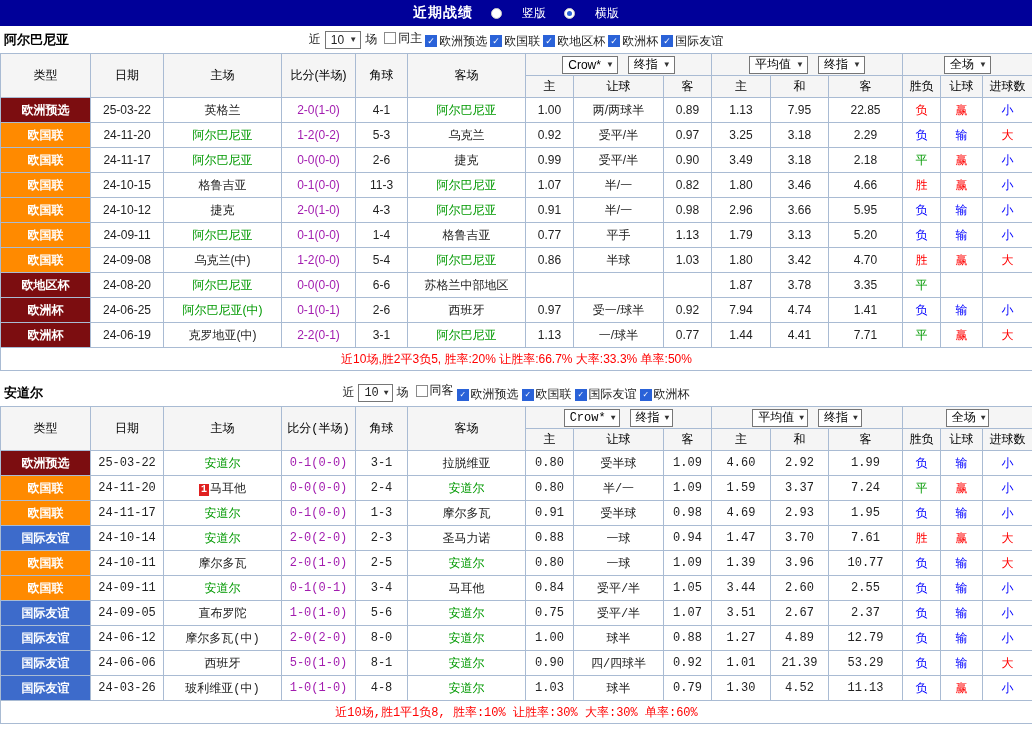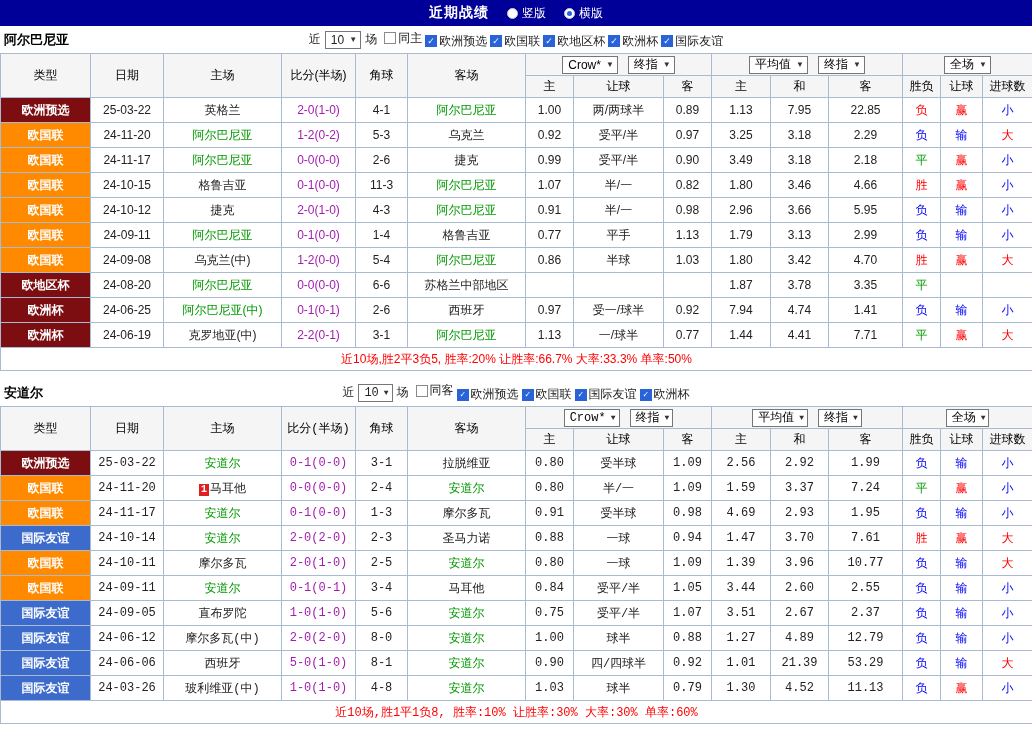--- a/index.html
+++ b/index.html
@@ -3,21 +3,21 @@
 <meta charset="utf-8">
 <style>
   *{box-sizing:border-box;}
   html,body{margin:0;padding:0;}
   body{width:1032px;background:#fff;color:#222;
        font-family:"Liberation Sans","DejaVu Sans",sans-serif;font-size:12px;}
   
   .topbar{height:26px;background:#000099;color:#fff;display:flex;align-items:center;
           justify-content:center;gap:18px;}
   .topbar .title{font-weight:bold;font-size:14px;letter-spacing:1px;}
-  .radio-opt{display:inline-flex;align-items:center;gap:4px;cursor:pointer;}
+  .radio-opt{display:inline-flex;align-items:center;gap:20px;cursor:pointer;}
   .radio{width:11px;height:11px;border-radius:50%;background:#fff;border:1px solid #c9c9c9;
          display:inline-block;position:relative;}
   .radio.on::after{content:"";position:absolute;left:2px;top:2px;right:2px;bottom:2px;
          border-radius:50%;background:#2A62D8;}
   
   .secbar{position:relative;height:27px;display:flex;align-items:center;}
   .team-name{position:absolute;left:4px;font-weight:bold;font-size:13px;color:#000;}
   .filterbar{margin:0 auto;display:flex;align-items:center;gap:4px;}
   .select{display:inline-flex;align-items:center;border:1px solid #767676;background:#fff;
           height:18px;padding:0 3px 0 5px;gap:5px;cursor:pointer;}
@@ -250,21 +250,21 @@
           <td>24-09-11</td>
           <td><span class="subject">阿尔巴尼亚</span></td>
           <td class="score">0-1(0-0)</td>
           <td>1-4</td>
           <td><span>格鲁吉亚</span></td>
           <td>0.77</td>
           <td>平手</td>
           <td>1.13</td>
           <td>1.79</td>
           <td>3.13</td>
-          <td>2.99</td>
+          <td>5.20</td>
           <td style="color: rgb(0, 0, 255);">负</td>
           <td style="color: rgb(0, 0, 255);">输</td>
           <td style="color: rgb(0, 0, 255);">小</td>
         </tr>
         <tr>
           <td class="league" style="background: rgb(255, 138, 0);">欧国联</td>
           <td>24-09-08</td>
           <td><span>乌克兰(中)</span></td>
           <td class="score">1-2(0-0)</td>
           <td>5-4</td>
@@ -443,21 +443,21 @@
         <tr>
           <td class="league" style="background: rgb(124, 13, 16);">欧洲预选</td>
           <td>25-03-22</td>
           <td><span class="subject">安道尔</span></td>
           <td class="score">0-1(0-0)</td>
           <td>3-1</td>
           <td><span>拉脱维亚</span></td>
           <td>0.80</td>
           <td>受半球</td>
           <td>1.09</td>
-          <td>2.56</td>
+          <td>4.60</td>
           <td>2.92</td>
           <td>1.99</td>
           <td style="color: rgb(0, 0, 255);">负</td>
           <td style="color: rgb(0, 0, 255);">输</td>
           <td style="color: rgb(0, 0, 255);">小</td>
         </tr>
         <tr>
           <td class="league" style="background: rgb(255, 138, 0);">欧国联</td>
           <td>24-11-20</td>
           <td><span class="rank">1</span><span>马耳他</span></td>

